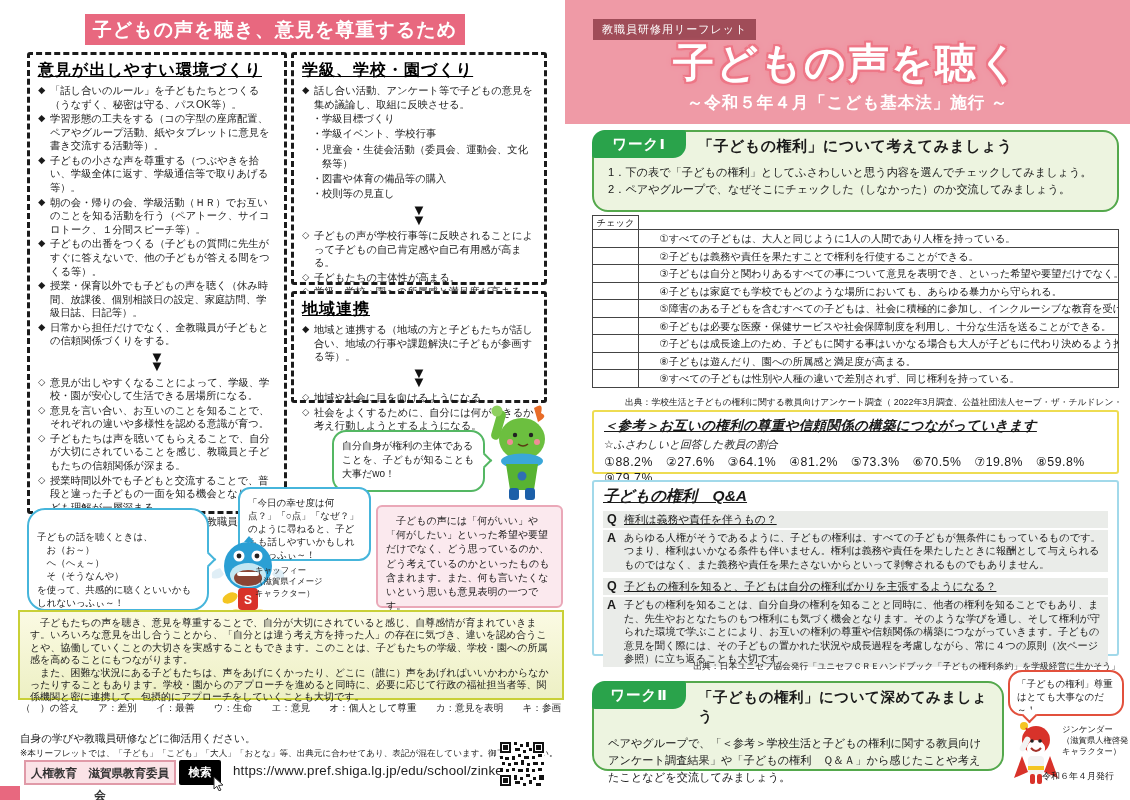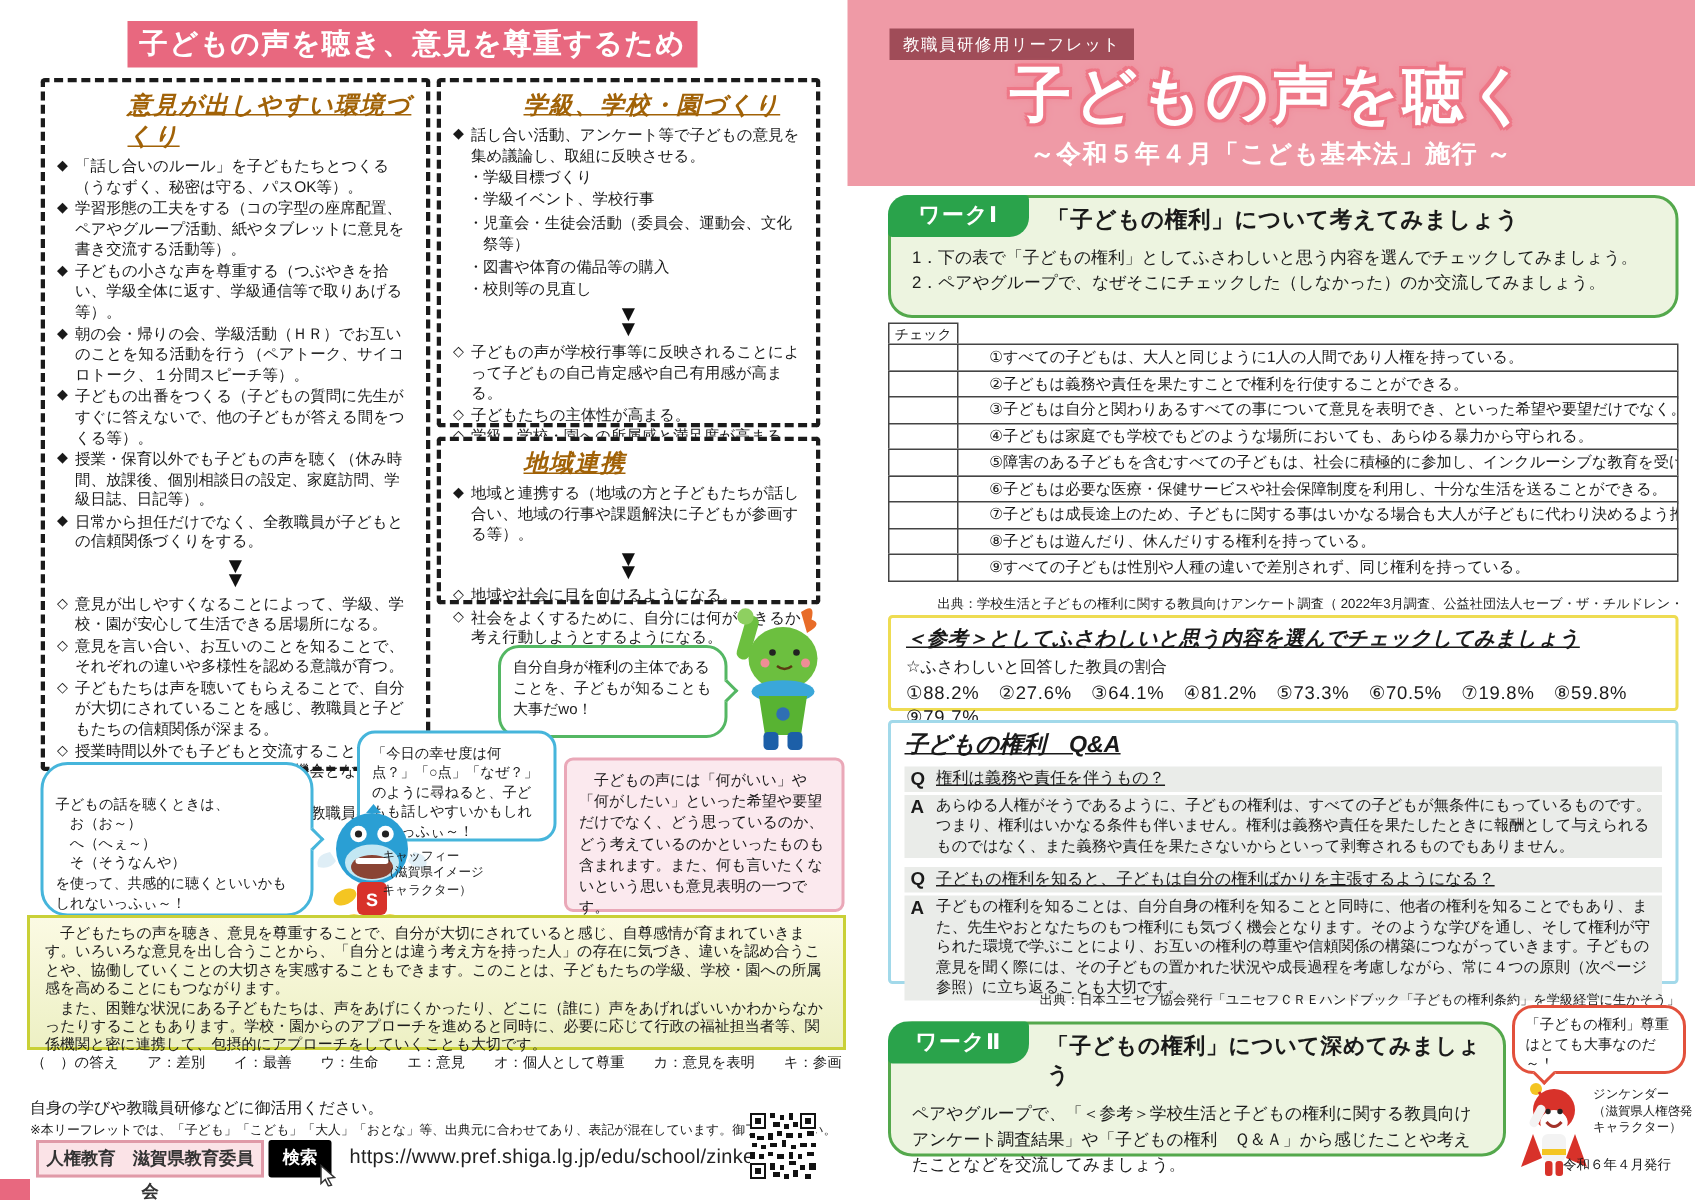--- a/index.html
+++ b/index.html
@@ -7,22 +7,22 @@
   #canvas { position:relative; width:1130px; height:800px; background:#fff; overflow:hidden; margin:0 auto; color:#1a1a1a; }
   .abs { position:absolute; }
 
   
   .page-left { position:absolute; left:0; top:0; width:565px; height:800px; background:#fff; }
   .lp-header { position:absolute; left:85px; top:14px; width:380px; height:31px; background:#e8687f;
     color:#fff; font-weight:bold; font-size:19px; text-align:center; line-height:31px; letter-spacing:1px; }
   .corner-accent { position:absolute; left:0; top:786px; width:20px; height:14px; background:#e8687f; }
 
   .sketch-box { position:absolute; border:3px dashed #1b1b1b; border-radius:3px; background:#fff; padding:5px 8px 4px 8px; }
-  .sketch-title { color:#a16207; font-weight:bold; font-style:italic; text-decoration:underline; font-size:16px;
-    letter-spacing:1px; margin-bottom:3px;margin-left:47px; }
+  .sketch-title { color:#000000; font-weight:bold; text-decoration:underline; font-size:16px;
+    letter-spacing:1px; margin-bottom:3px; }
   .blist { list-style:none; }
   .blist li { position:relative; padding-left:12px; font-size:10.3px; line-height:1.32; margin-bottom:1px; }
   .blist.diamond > li::before { content:"◆"; position:absolute; left:0; top:0; font-size:9.5px; }
   .blist.outline > li::before { content:"◇"; position:absolute; left:0; top:0; font-size:9.5px; }
   .blist.dot li { padding-left:20px; font-size:10.3px; line-height:1.38; }
   .blist.dot > li::before { content:"・"; position:absolute; left:10px; top:0; }
   .dbl-arrow { text-align:center; font-size:15px; line-height:0.62; color:#111; margin:4px 0 5px 0; }
 
   .bubble { position:absolute; background:#fff; border-radius:14px; padding:7px 8px; font-size:9.5px; line-height:1.38; }
   .bubble-blue  { border:2px solid #46b5db; }
@@ -82,21 +82,21 @@
   .ct-row { display:flex; margin-top:-1.5px; }
   .ct-cell { border:1.5px solid #444; background:#fff; height:19px; }
   .ct-check { width:47px; }
   .ct-text { flex:1; margin-left:-1.5px; font-size:10.2px; line-height:17px; padding-left:21px;
     white-space:nowrap; overflow:hidden; }
   .source-line { position:absolute; font-size:8.8px; color:#222; }
 
   .survey-box { position:absolute; left:27px; top:410px; width:527px; height:64px; background:#fff;
     border:2.5px solid #eedc52; border-radius:3px; padding:5px 10px 0 10px; }
   .survey-title { font-size:13.5px; font-weight:bold; font-style:italic; text-decoration:underline; letter-spacing:0.3px; }
-  .survey-lead { font-size:10.8px; margin-top:3px; }
+  .survey-lead { font-size:10.8px; margin-top:3px;font-style:italic; }
   .survey-values { font-size:12.3px; margin-top:2px; letter-spacing:0.5px; }
   .survey-note { font-size:8.4px; text-align:right; color:#333; margin-top:1px; }
 
   .qa-box { position:absolute; left:27px; top:480px; width:527px; height:176px; background:#fff;
     border:2.5px solid #a2d9ea; border-radius:3px; padding:4px 9px 0 9px; }
   .qa-title { font-size:15.5px; font-weight:bold; font-style:italic; text-decoration:underline; margin-bottom:4px; }
   .qa-item { margin-bottom:6px; }
   .qa-q, .qa-a { display:flex; background:#eaece9; padding:1px 4px; }
   .qa-q { margin-bottom:2px; }
   .qa-letter { font-size:12.5px; font-weight:bold; width:17px; flex:0 0 17px; line-height:1.2; }
@@ -289,31 +289,31 @@
         <div class="ct-row">
         <div class="ct-cell ct-check"></div>
         <div class="ct-cell ct-text">⑥子どもは必要な医療・保健サービスや社会保障制度を利用し、十分な生活を送ることができる。</div>
       </div>
         <div class="ct-row">
         <div class="ct-cell ct-check"></div>
         <div class="ct-cell ct-text">⑦子どもは成長途上のため、子どもに関する事はいかなる場合も大人が子どもに代わり決めるよう推奨される。</div>
       </div>
         <div class="ct-row">
         <div class="ct-cell ct-check"></div>
-        <div class="ct-cell ct-text">⑧子どもは遊んだり、休んだりする権利を持っている。</div>
+        <div class="ct-cell ct-text">⑧子どもは遊んだり、園への所属感と満足度が高まる。</div>
       </div>
         <div class="ct-row">
         <div class="ct-cell ct-check"></div>
         <div class="ct-cell ct-text">⑨すべての子どもは性別や人種の違いで差別されず、同じ権利を持っている。</div>
       </div>
       </div>
     <div class="source-line" style="left:60px; top:397px; width:500px;">出典：学校生活と子どもの権利に関する教員向けアンケート調査（ 2022年3月調査、公益社団法人セーブ・ザ・チルドレン・ジャパン）</div>
 
     <div class="survey-box">
-      <div class="survey-title">＜参考＞としてふさわしいと思う内容を選んでチェックしてみましょう</div>
+      <div class="survey-title">＜参考＞お互いの権利の尊重や信頼関係の構築につながっていきます</div>
       <div class="survey-lead">☆ふさわしいと回答した教員の割合</div>
       <div class="survey-values">①88.2%　②27.6%　③64.1%　④81.2%　⑤73.3%　⑥70.5%　⑦19.8%　⑧59.8%　⑨79.7%</div>
       <div class="survey-note">※②と⑦は子どもの権利としてふさわしくない内容とされています。</div>
     </div>
 
     <div class="qa-box">
       <div class="qa-title">子どもの権利　Q&amp;A</div>
       <div>
           <div class="qa-item">
           <div class="qa-q">

